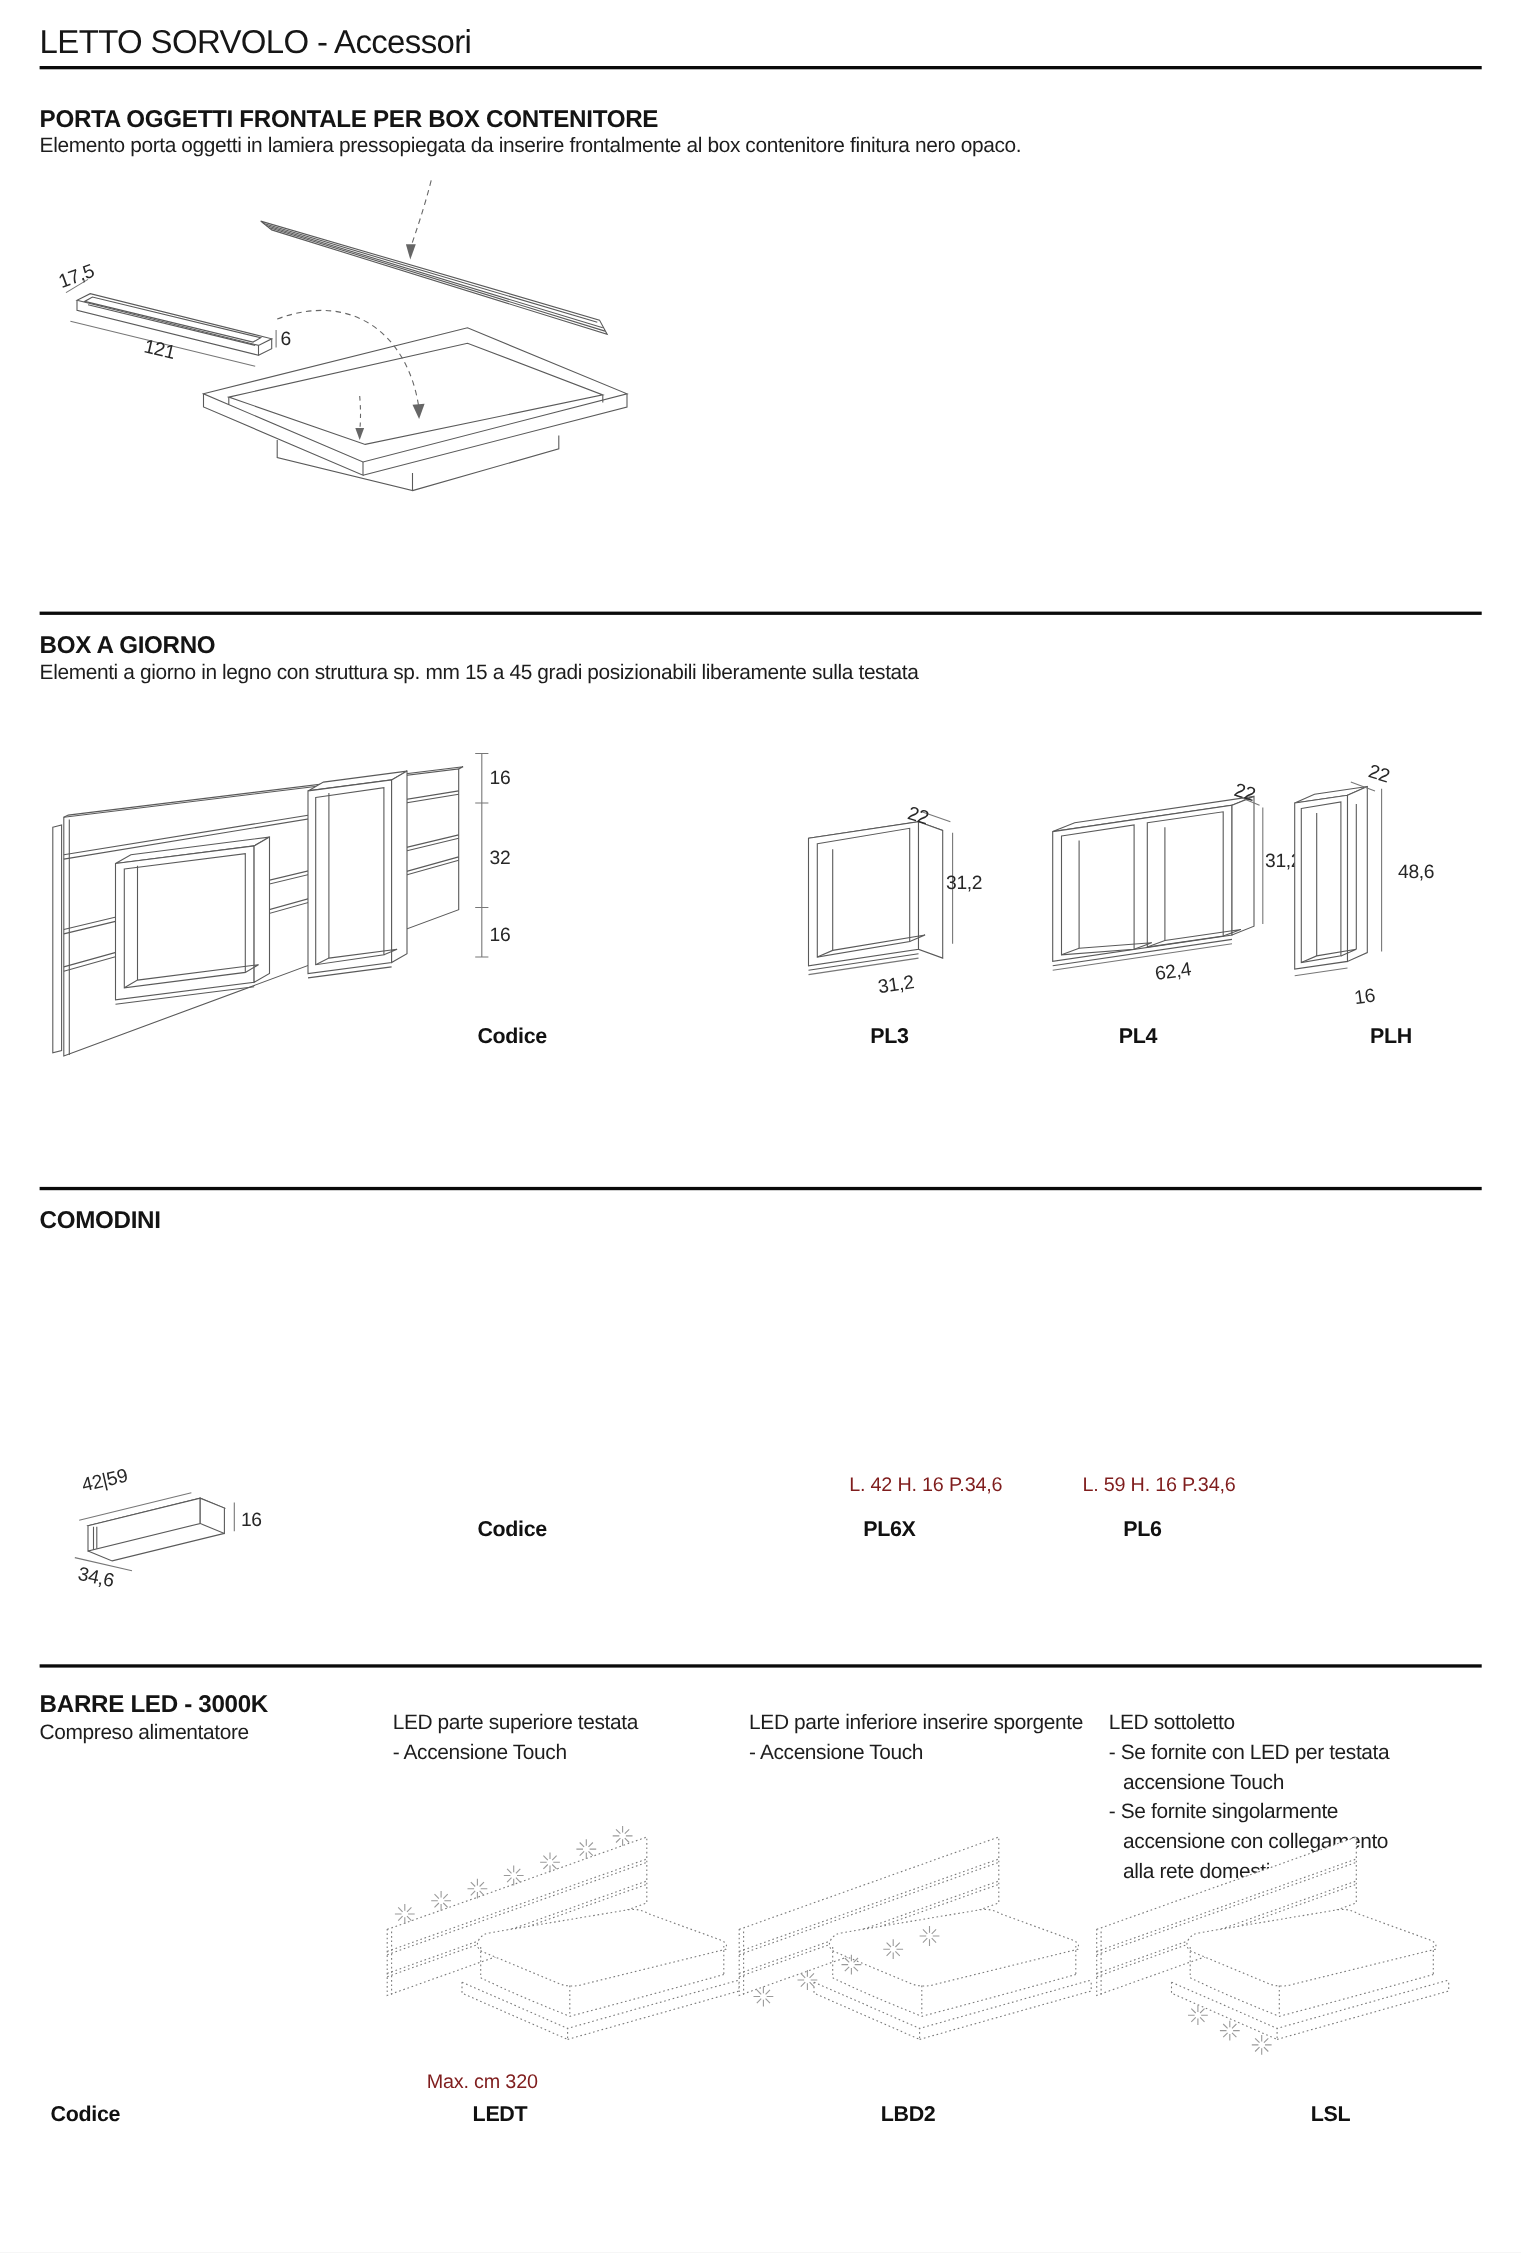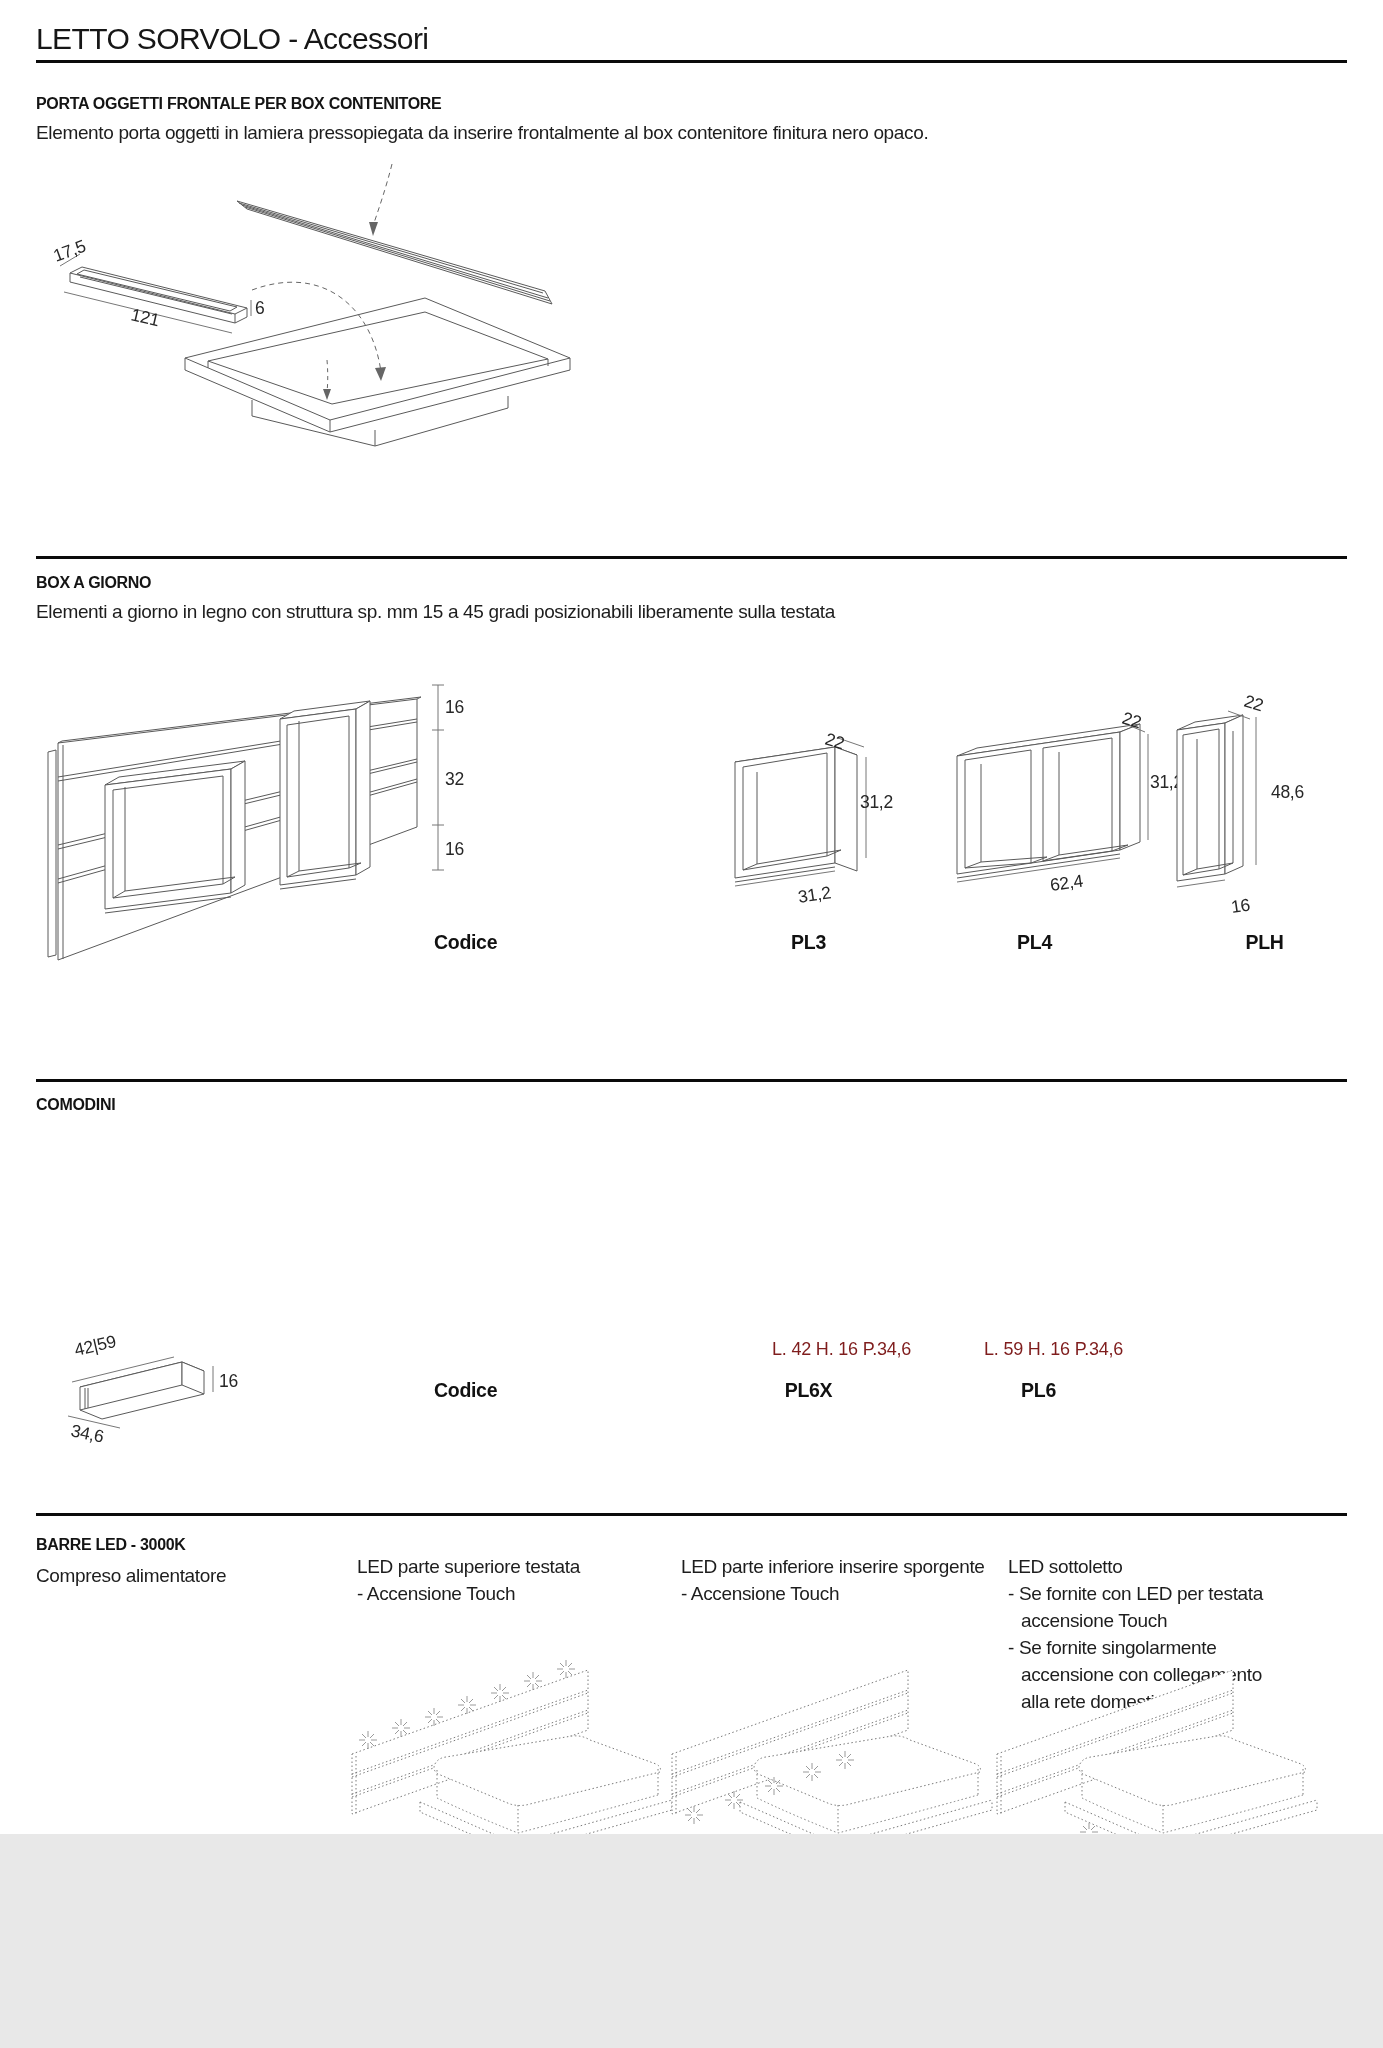--- a/index.html
+++ b/index.html
@@ -1,31 +1,31 @@
 <!DOCTYPE html>
 <html><head>
 <meta charset="utf-8">
 <style>
   html,body{margin:0;padding:0;background:#e8e8e8;}
   .page{
     position:relative;
-    width:1383px;height:1834px;
+    width:1383px;height:2048px;
     background:#ffffff;
     font-family:"Liberation Sans", sans-serif;
     color:#1b1b1b;
     overflow:hidden;
     margin:0 auto;
   }
   .abs{position:absolute;}
   .page-title{
     font-size:30px;font-weight:400;letter-spacing:-0.6px;color:#161616;
     white-space:nowrap;
   }
   .rule{position:absolute;left:36px;width:1311px;height:3px;background:#0a0a0a;}
-  .t-head{font-size:16px;font-weight:700;letter-spacing:-0.3px;color:#141414;white-space:nowrap;}
+  .t-head{font-size:22px;font-weight:700;letter-spacing:-0.3px;color:#141414;white-space:nowrap;}
   .t-body{font-size:19px;letter-spacing:-0.35px;color:#1d1d1d;white-space:nowrap;}
   .t-small{font-size:18px;letter-spacing:-0.2px;color:#7f1d1d;white-space:nowrap;}
   .t-code{font-size:19.5px;font-weight:700;letter-spacing:-0.3px;color:#111;white-space:nowrap;}
   .centered{transform:translateX(-50%);padding-left:25px;}
   .led-col div{white-space:nowrap;}
   .led-note-cont{padding-left:13px;}
   svg{display:block;}
   svg text{
     font-family:"Liberation Sans", sans-serif;
     font-size:17.5px;fill:#272727;letter-spacing:-0.3px;

